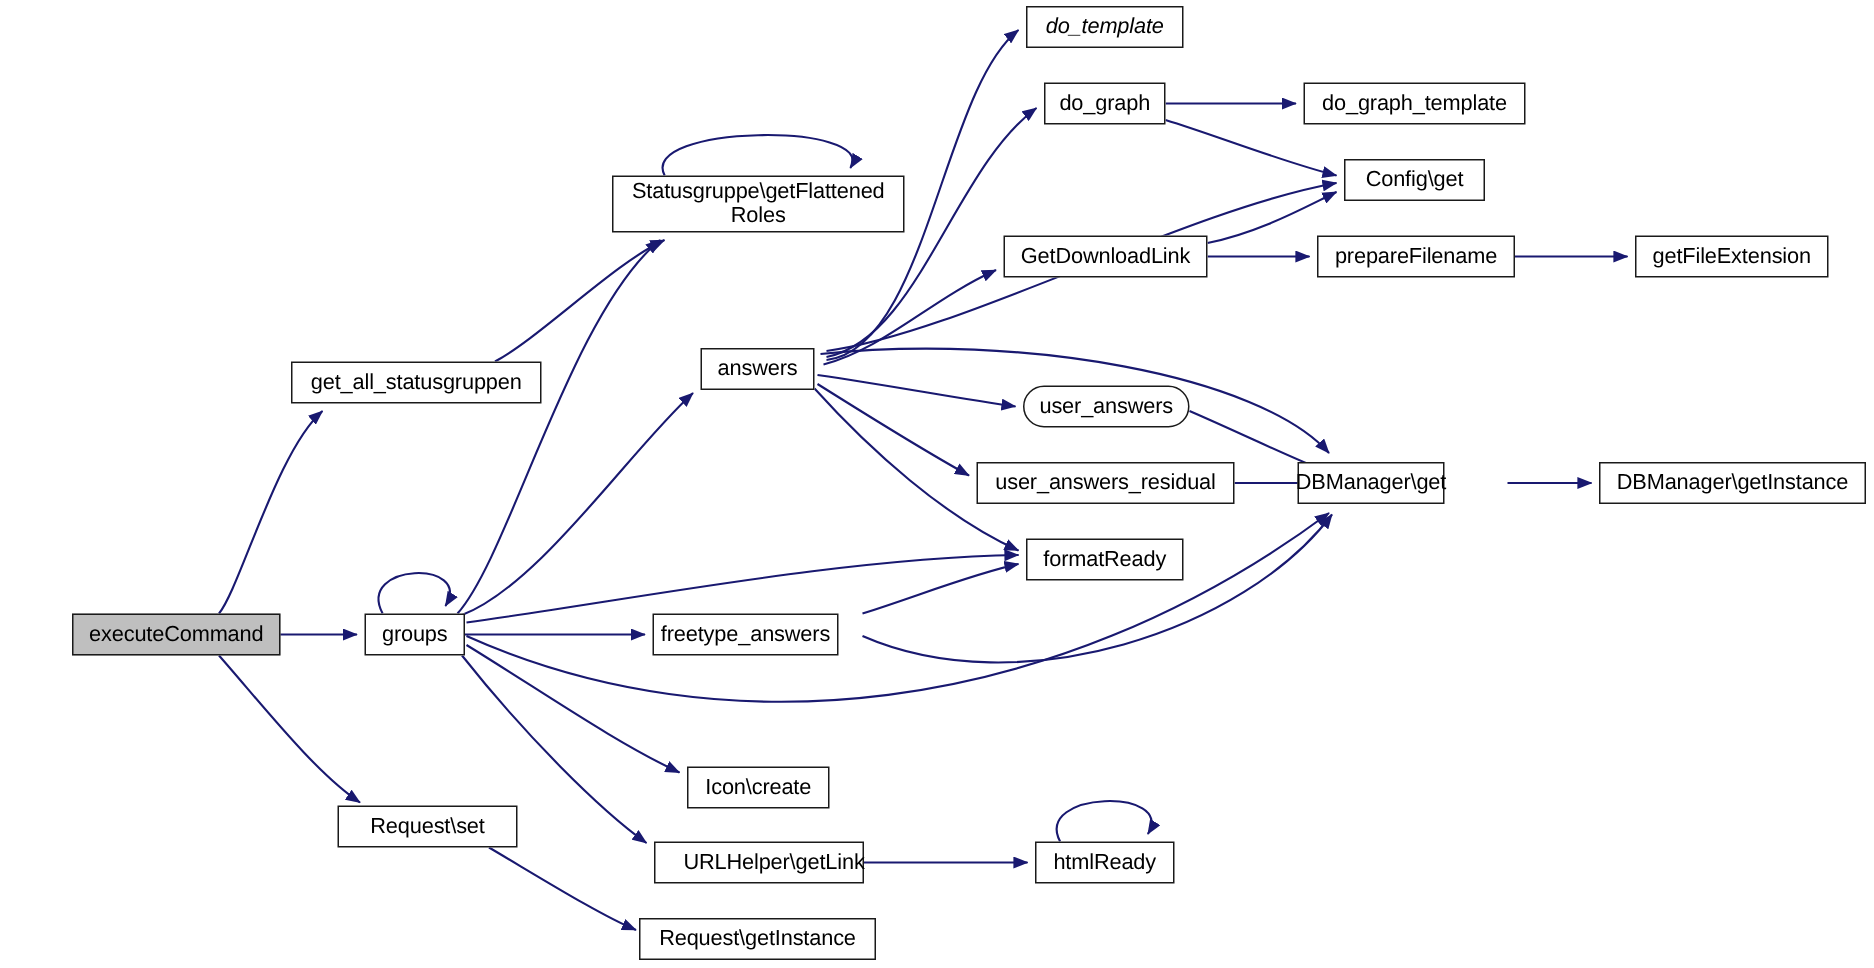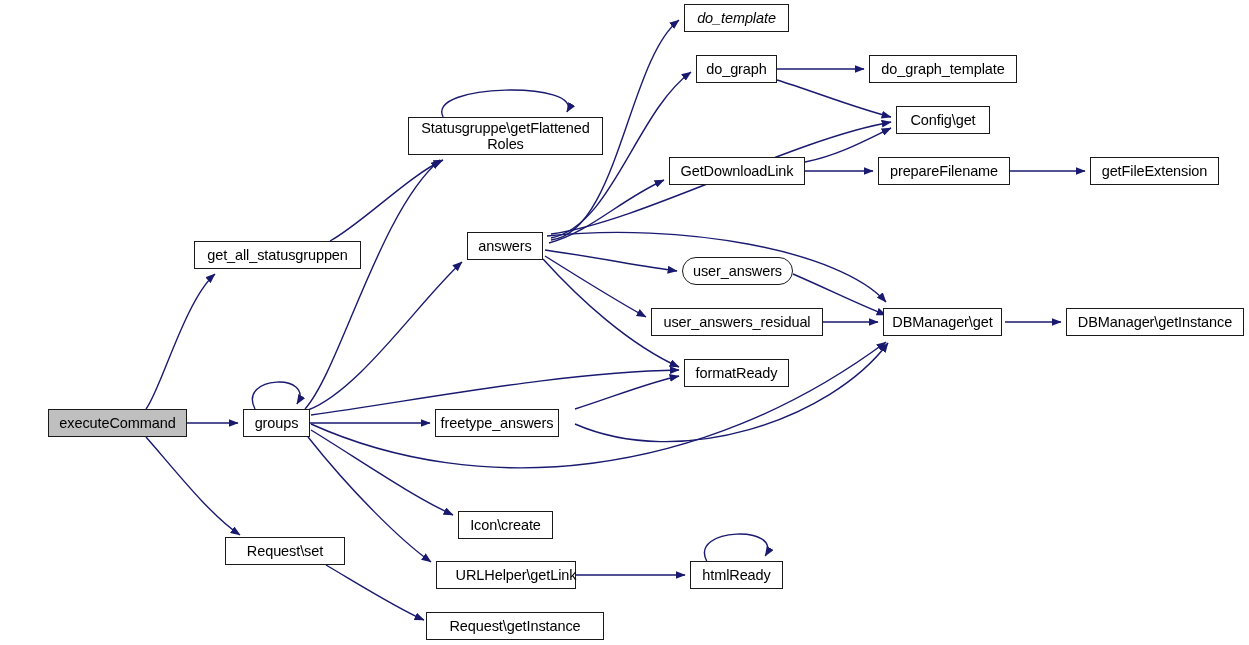--- a/index.html
+++ b/index.html
@@ -66,29 +66,29 @@
       <div class="node highlight" style="left: 6px; top: 409px; width: 139px; height: 28px;">executeCommand</div>
       <div class="node" style="left: 194px; top: 241px; width: 167px; height: 28px;">get_all_statusgruppen</div>
       <div class="node" style="left: 243px; top: 409px; width: 67px; height: 28px;">groups</div>
       <div class="node" style="left: 225px; top: 537px; width: 120px; height: 28px;">Request\set</div>
       <div class="node" style="left: 408px; top: 117px; width: 195px; height: 38px;">Statusgruppe\getFlattened
 Roles</div>
       <div class="node" style="left: 467px; top: 232px; width: 76px; height: 28px;">answers</div>
       <div class="node" style="left: 435px; top: 409px; width: 124px; height: 28px;">freetype_answers</div>
       <div class="node" style="left: 458px; top: 511px; width: 95px; height: 28px;">Icon\create</div>
       <div class="node" style="left: 436px; top: 561px; width: 140px; height: 28px; padding-left: 20px;">URLHelper\getLink</div>
-      <div class="node" style="left: 426px; top: 612px; width: 178px; height: 28px; text-align: center;">Request\getInstance</div>
+      <div class="node" style="left: 426px; top: 612px; width: 158px; height: 28px; text-align: center;">Request\getInstance</div>
       <div class="node" style="left: 684px; top: 4px; width: 105px; height: 28px; font-style: italic;">do_template</div>
       <div class="node" style="left: 696px; top: 55px; width: 81px; height: 28px;">do_graph</div>
       <div class="node" style="left: 869px; top: 55px; width: 148px; height: 28px;">do_graph_template</div>
       <div class="node" style="left: 896px; top: 106px; width: 94px; height: 28px;">Config\get</div>
       <div class="node" style="left: 669px; top: 157px; width: 136px; height: 28px;">GetDownloadLink</div>
       <div class="node" style="left: 878px; top: 157px; width: 132px; height: 28px;">prepareFilename</div>
       <div class="node" style="left: 1090px; top: 157px; width: 129px; height: 28px;">getFileExtension</div>
       <div class="node" style="left: 682px; top: 257px; width: 111px; height: 28px; border-radius: 14px;">user_answers</div>
       <div class="node" style="left: 651px; top: 308px; width: 172px; height: 28px;">user_answers_residual</div>
-      <div class="node" style="left: 883px; top: 308px; width: 119px; height: 28px;">DBManager\get</div>
+      <div class="node" style="left: 865px; top: 308px; width: 98px; height: 28px;">DBManager\get</div>
       <div class="node" style="left: 1066px; top: 308px; width: 178px; height: 28px;">DBManager\getInstance</div>
       <div class="node" style="left: 684px; top: 359px; width: 105px; height: 28px;">formatReady</div>
       <div class="node" style="left: 690px; top: 561px; width: 93px; height: 28px;">htmlReady</div>
     </div>
 
 </div>
 
 </body></html>

